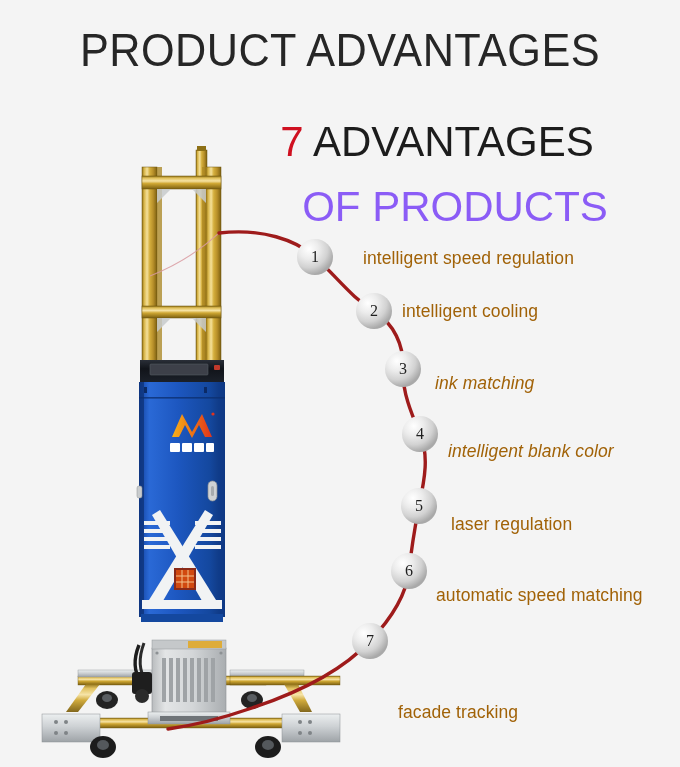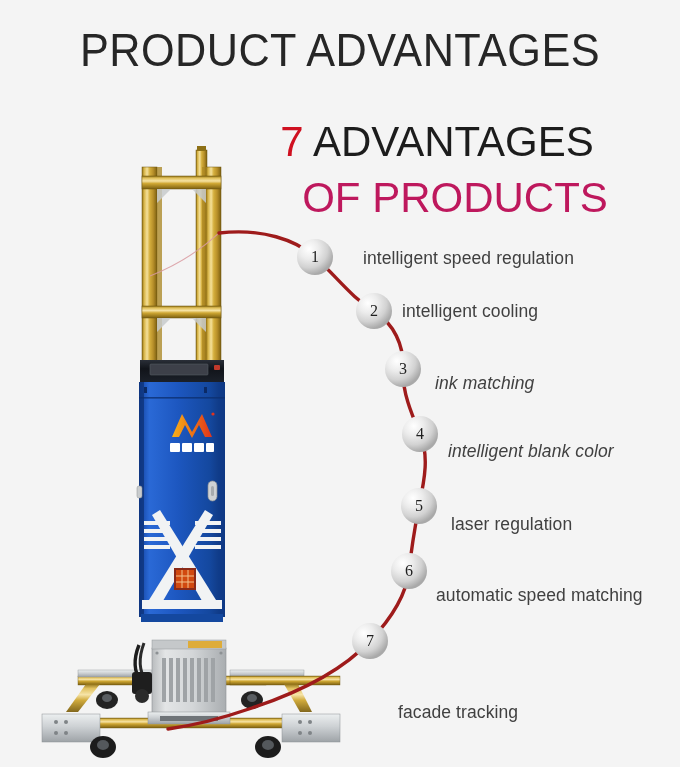--- a/index.html
+++ b/index.html
@@ -28,33 +28,33 @@
     position:absolute;left:237px;top:116px;width:400px;
     text-align:center;
     font-size:42px;
     line-height:52px;
     color:#1c1c1c;
     font-weight:400;
     white-space:nowrap;
   }
   .sub-title .seven{color:#cf1020;}
   .sub-line2{
-    position:absolute;left:255px;top:174px;width:400px;
-    text-align:center;font-size:42px;color:#be185d;font-weight:400;
+    position:absolute;left:255px;top:183px;width:400px;
+    text-align:center;font-size:42px;color:#8b5cf6;font-weight:400;
     white-space:nowrap;
   }
 
   
   svg.layer{position:absolute;left:0;top:0;width:680px;height:767px;}
 
   
   .adv-label{
     position:absolute;
     font-size:17.5px;
-    color:#404040;
+    color:#a16207;
     white-space:nowrap;
     letter-spacing:.1px;
   }
   .adv-label.it{font-style:italic;}
   .adv-num{
     position:absolute;
     font-size:16px;
     color:#1f1f1f;
     width:36px;text-align:center;
     font-family:"Liberation Serif","DejaVu Serif",serif;

